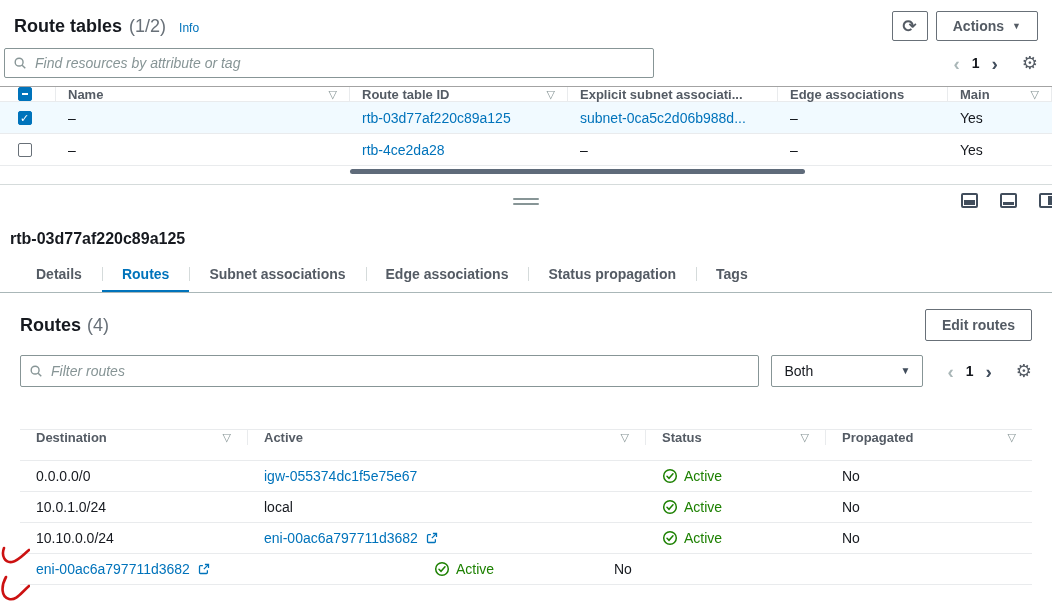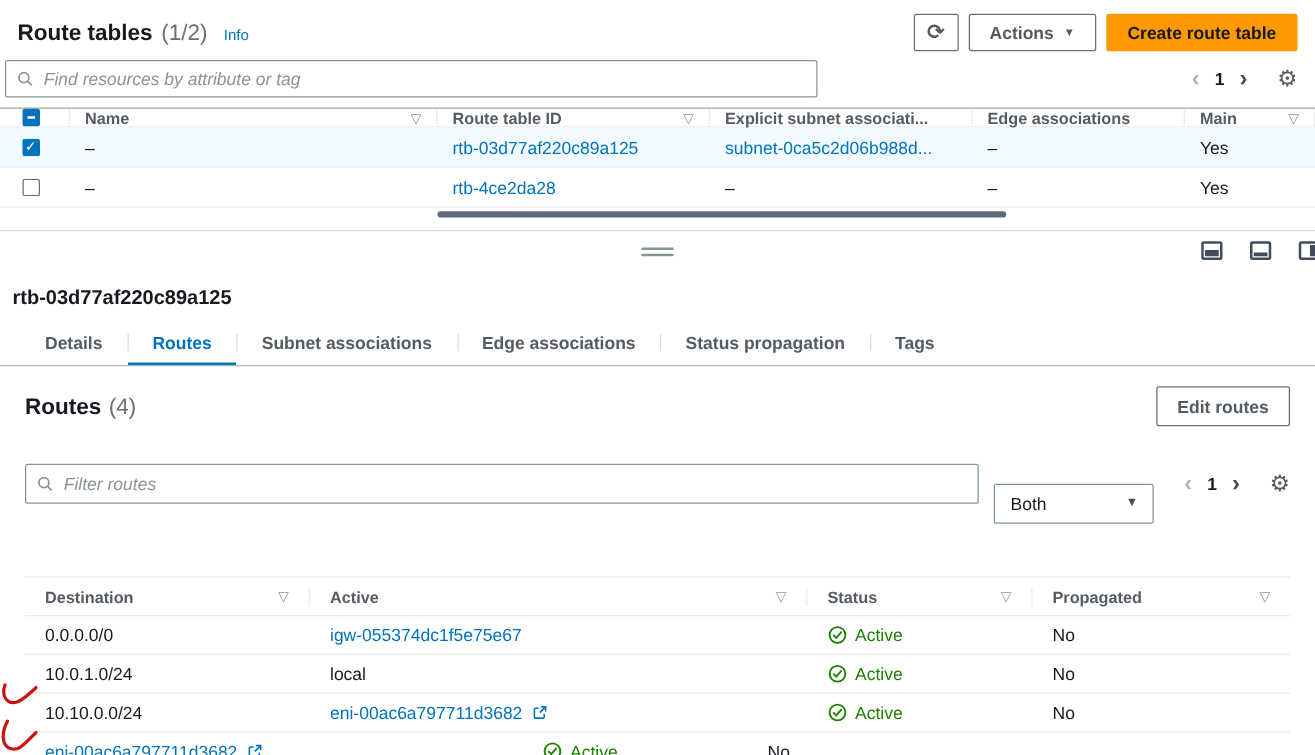--- a/index.html
+++ b/index.html
@@ -96,30 +96,30 @@
   .routes-card { padding: 16px 20px 0 20px; }
   .routes-header { display: flex; align-items: center; height: 32px; }
   .routes-title { font-size: 18px; font-weight: 700; }
   .routes-count { font-size: 18px; color: #687078; margin-left: 6px; }
   .routes-header .btn { margin-left: auto; height: 32px; }
   .routes-filter { display: flex; align-items: center; margin-top: 14px; }
   .routes-filter .search-box { flex: 1; width: auto; margin-right: 12px; }
   .routes-filter .search-box input { height: 32px; }
   .routes-filter .mag { top: 9px; }
   .select {
-    width: 128px; height: 32px; border: 1px solid #879596; border-radius: 2px;
+    width: 152px; height: 32px; border: 1px solid #879596; border-radius: 2px;
     display: flex; align-items: center; justify-content: space-between;
-    padding: 0 12px; cursor: pointer; flex: none; margin-top: 32px;
+    padding: 0 12px; cursor: pointer; flex: none;
   }
   .select .caret { font-size: 10px; color: #414d5c; }
   .routes-filter .pager { margin-left: 24px; }
   
   .routes-table { margin-top: 42px; }
   .routes-header-row {
-    display: flex; align-items: center; height: 32px;
+    display: flex; align-items: flex-start; height: 32px;
     border-top: 1px solid #e9ebed; border-bottom: 1px solid #e9ebed;
     font-size: 13px; font-weight: 700; color: #545b64;
   }
   .routes-header-row .cell {
     display: flex; align-items: center; justify-content: space-between;
     border-right: 1px solid #e9ebed; padding: 0 16px;
   }
   .routes-header-row .cell:last-child { border-right: none; }
   .rcol-dest { width: 228px; flex: none; }
   .rcol-target { width: 398px; flex: none; }
@@ -144,21 +144,20 @@
       <span class="info-link">Info</span>
     </div>
     <div class="header-actions">
       <button class="btn icon-only">
         <span>⟳</span>
       </button>
       <button class="btn">
         <span>Actions</span>
         <span class="caret">▼</span>
       </button>
-      <button class="btn primary">Create route table</button>
     </div>
   </div>
 
   <div class="filter-row">
     <div class="search-box">
       <svg class="mag" viewBox="0 0 16 16">
         <circle cx="7" cy="7" r="4.5" fill="none" stroke="#879596" stroke-width="1.6"></circle>
         <line x1="10.5" y1="10.5" x2="14" y2="14" stroke="#879596" stroke-width="1.6"></line>
       </svg>
       <input placeholder="Find resources by attribute or tag" style="">

